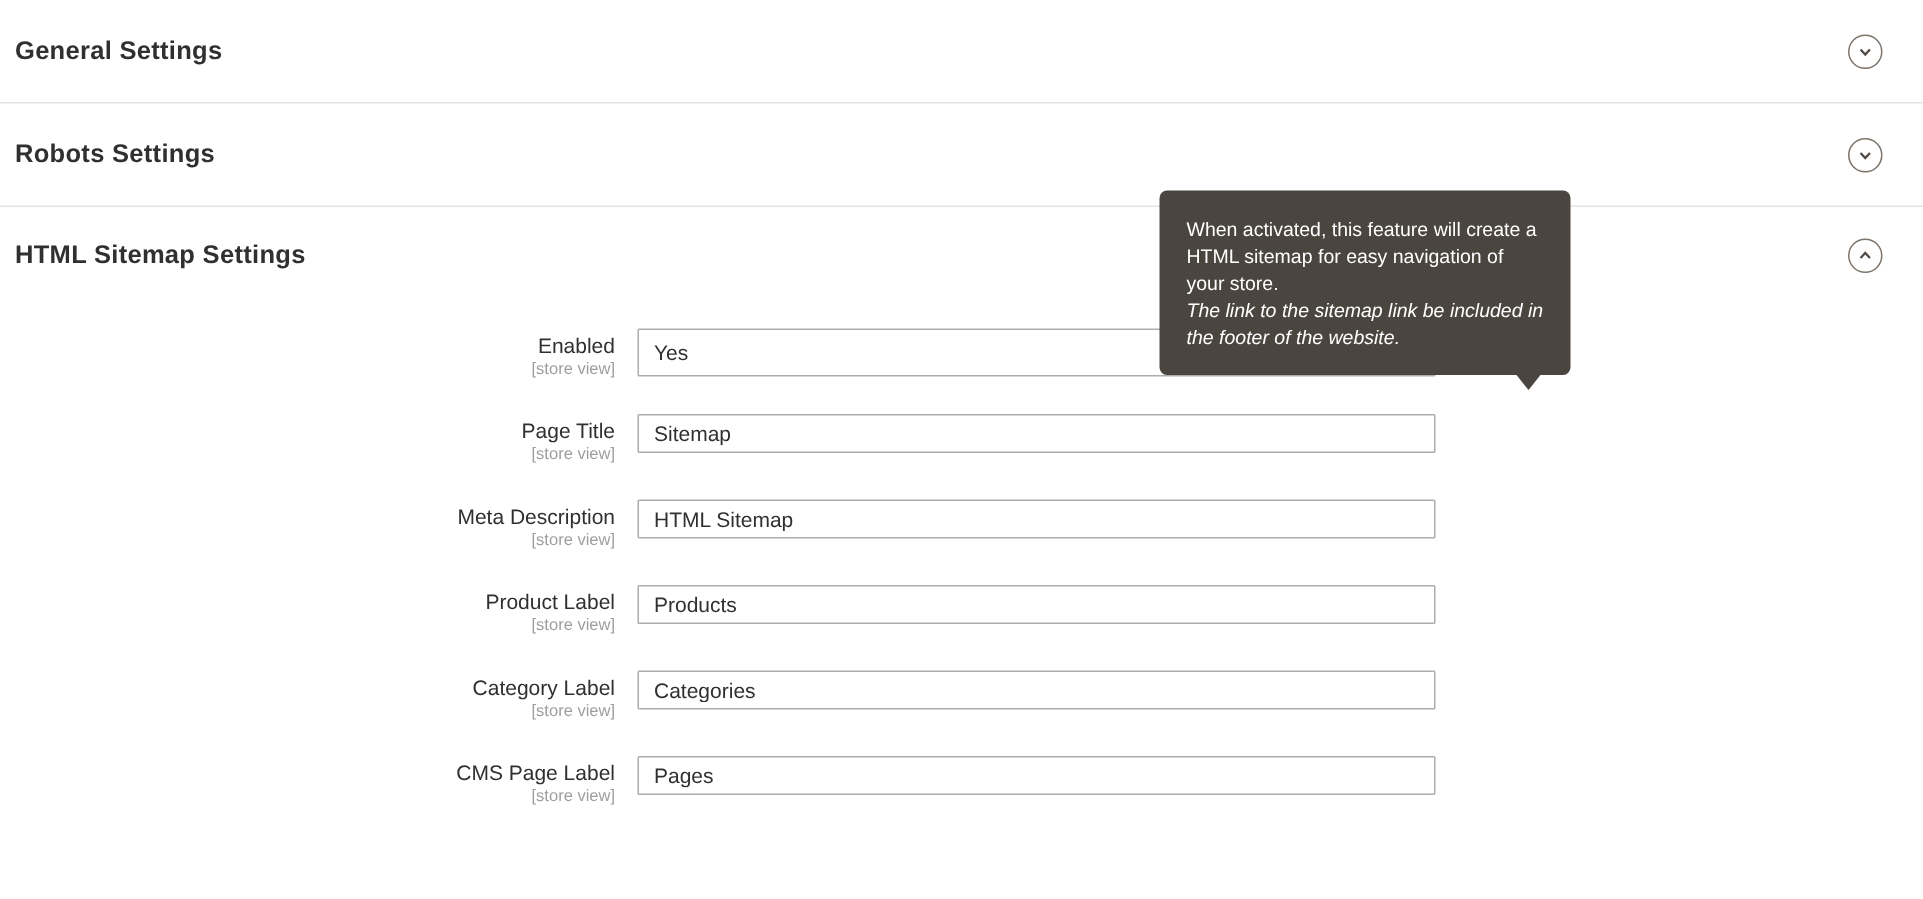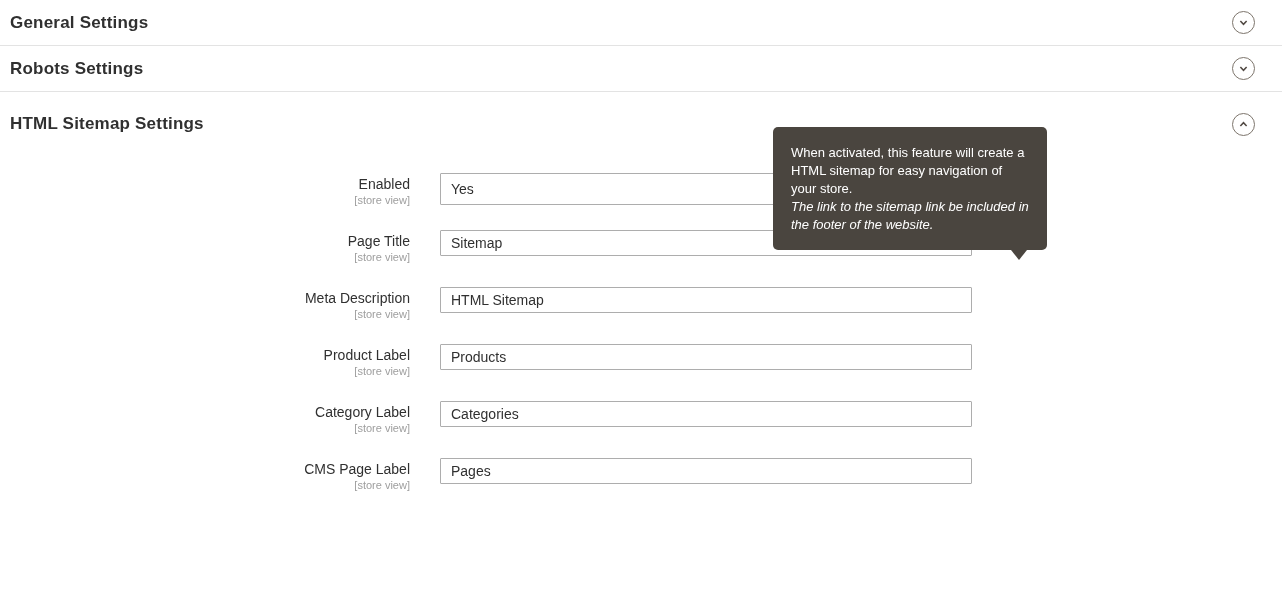--- a/index.html
+++ b/index.html
@@ -13,21 +13,21 @@
     width: 1282px;
     height: 599px;
     background: #fff;
     overflow: hidden;
   }
   
   .section-header {
     display: flex;
     align-items: center;
     justify-content: space-between;
-    height: 46px;
+    height: 69px;
     padding: 0 27px 0 10px;
     border-bottom: 1px solid #e3e3e3;
     cursor: pointer;
   }
   .section-header.expanded { border-bottom: none; height: 64px; }
   .section-title {
     font-size: 17px;
     font-weight: 700;
     letter-spacing: .2px;
     color: #303030;
@@ -65,21 +65,21 @@
     color: #303030;
     line-height: 17px;
   }
   .field-scope {
     display: block;
     font-size: 11px;
     color: #9e9e9e;
     line-height: 14px;
   }
   .control-cell {
-    margin-left: 30px;
+    margin-left: 15px;
     display: flex;
     align-items: flex-start;
     justify-content: center;
   }
   .text-input {
     width: 532px;
     height: 26px;
     border: 1px solid #adadad;
     background: #fff;
     font-family: "Liberation Sans", sans-serif;

